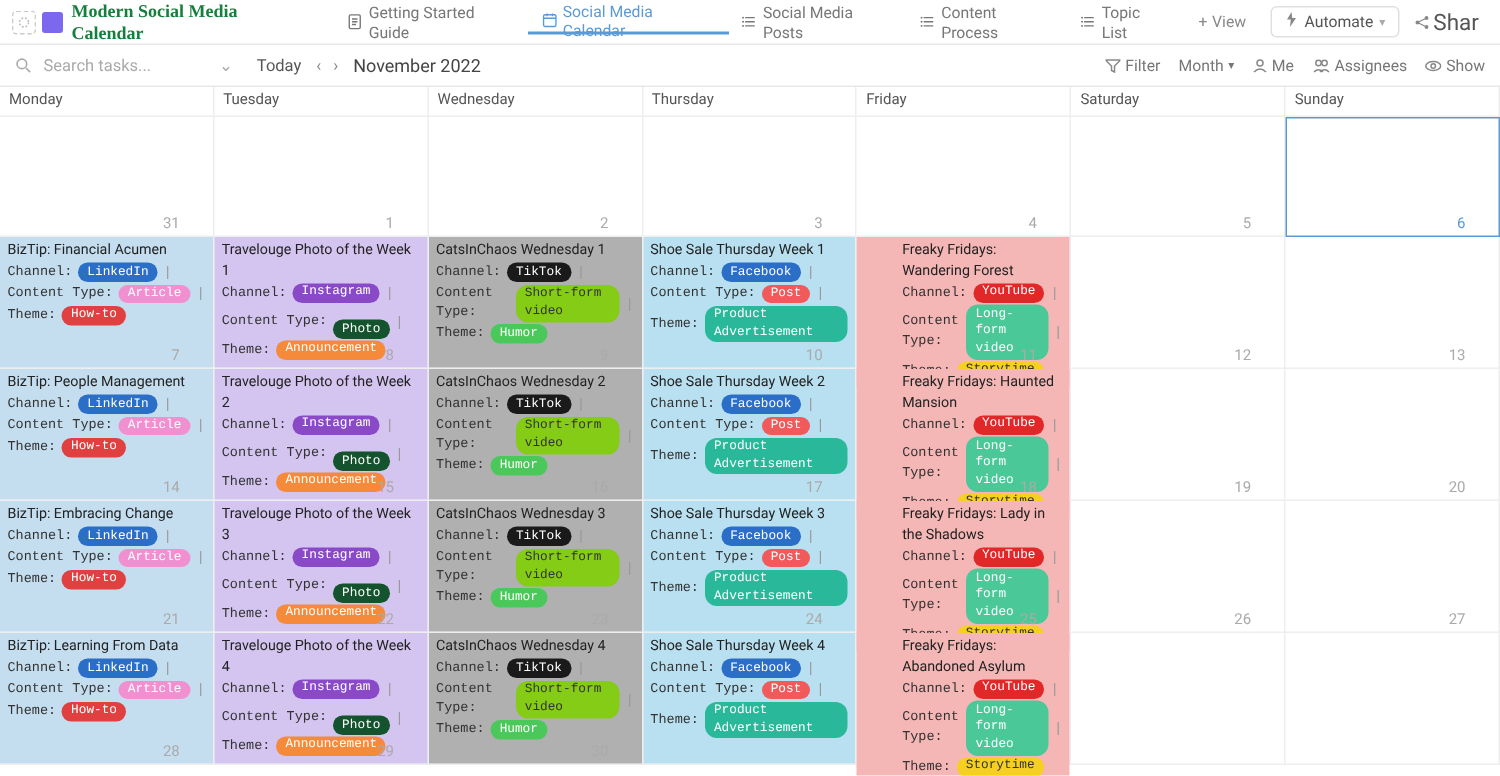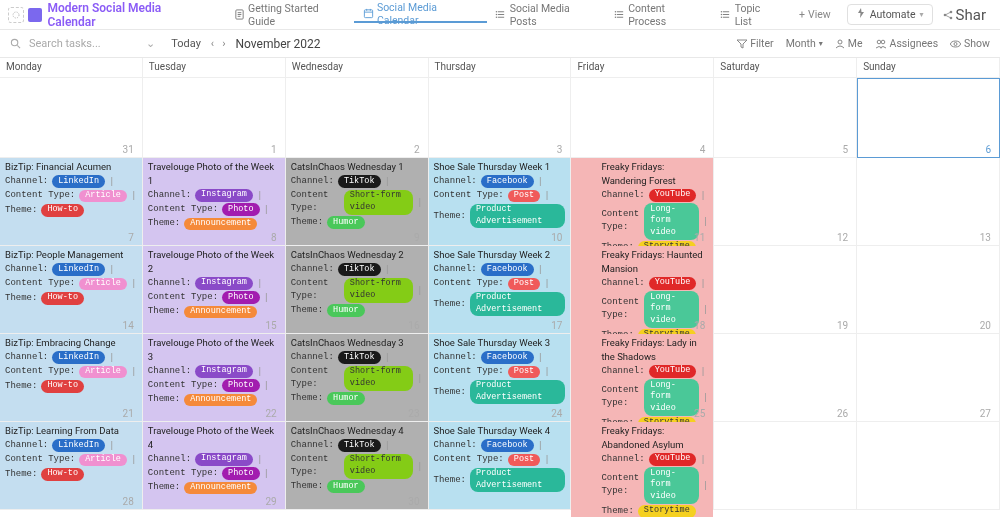--- a/index.html
+++ b/index.html
@@ -1,62 +1,62 @@
 <!DOCTYPE html>
 <html><head>
   <meta charset="utf-8">
   <style>
     * { margin: 0; padding: 0; box-sizing: border-box; }
     body { font-family: -apple-system, BlinkMacSystemFont, 'Segoe UI', Roboto, sans-serif; font-size: 11px; color: #333; background: #fff; width: 1000px; height: 517px; overflow: hidden; }
     .top-bar { display: flex; align-items: center; height: 30px; border-bottom: 1px solid #e8e8e8; padding: 0 8px; gap: 4px; }
     .tb-icon { width: 16px; height: 16px; border: 1px dashed #ccc; border-radius: 3px; display: flex; align-items: center; justify-content: center; }
     .tb-icon svg { width: 10px; height: 10px; }
     .title-icon { width: 14px; height: 14px; background: #7b68ee; border-radius: 2px; margin-right: 2px; }
-    .page-title { font-weight: 600; font-size: 12px; color: #8b5cf6; }
+    .page-title { font-weight: 600; font-size: 12px; color: #15803d; font-family: Liberation Serif, serif; }
     .tab { display: flex; align-items: center; gap: 3px; padding: 0 8px; height: 16px; font-size: 10.5px; color: #777; cursor: pointer; }
     .tab.active { color: #5b9bd5; border-bottom: 2px solid #5b9bd5; }
     .tab .t-icon { width: 12px; height: 12px; display: flex; align-items: center; justify-content: center; }
     .add-view { color: #888; display: flex; align-items: center; gap: 3px; font-size: 10.5px; padding: 0 8px; }
     .spacer { flex: 1; }
     .automate-btn { display: flex; align-items: center; gap: 4px; border: 1px solid #e0e0e0; border-radius: 4px; padding: 3px 8px; color: #555; font-size: 10.5px; }
     .share-btn { display: flex; align-items: center; gap: 3px; color: #555; padding: 0 6px; font-size: 15px; }
     .toolbar { display: flex; align-items: center; height: 28px; padding: 0 10px; border-bottom: 1px solid #e8e8e8; gap: 10px; }
     .search-box { display: flex; align-items: center; gap: 8px; color: #aaa; flex: 0 0 120px; }
     .chevron { color: #aaa; padding: 0 6px; }
     .today-btn { color: #555; font-size: 11px; }
     .nav-arrows { display: flex; gap: 8px; color: #888; }
     .month-label { font-size: 12px; color: #444; }
     .right-tools { margin-left: auto; display: flex; gap: 12px; align-items: center; color: #777; font-size: 10.5px; }
     .right-tools .tool { display: flex; align-items: center; gap: 3px; }
     .calendar { display: grid; grid-template-columns: repeat(7, 1fr); width: 100%; }
     .day-header { border-right: 1px solid #eee; border-bottom: 1px solid #eee; padding: 3px 6px; font-size: 10px; color: #555; height: 20px; }
     .day-cell { border-right: 1px solid #eee; border-bottom: 1px solid #eee; position: relative; display: flex; flex-direction: column; }
     .day-top { height: 80px; }
     .day-row { height: 88px; }
-    .day-num { position: absolute; bottom: 2px; right: 8px; font-size: 10px; color: #aaa; }
+    .day-num { position: absolute; bottom: 2px; right: 22px; font-size: 10px; color: #aaa; }
     .day-num.today { color: #5b9bd5; }
     .selected-cell { border: 1px solid #5b9bd5; }
     .event { padding: 2px 5px 3px 5px; font-size: 9.3px; line-height: 1.45; flex: 1; display: flex; flex-direction: column; }
     .ev-title { font-size: 9.5px; color: #222; margin-bottom: 1px; }
     .ev-row { display: flex; align-items: center; gap: 4px; margin-bottom: 1px; font-family: Liberation Mono, monospace; }
     .ev-label { color: #333; font-size: 9px; }
     .pill { display: inline-block; padding: 0.5px 6px; border-radius: 8px; font-size: 8.5px; color: #fff; line-height: 1.4; }
     .sep { color: #999; }
     
     .bg-biztip { background: #c4def0; }
     .bg-travel { background: #d4c5f0; }
     .bg-cats { background: #b0b0b0; }
     .bg-shoe { background: #b8e0f0; }
     .bg-friday { background: #f5b6b6; padding-left: 30px; }
     
     .p-linkedin { background: #2a6ec8; }
     .p-article { background: #f090d0; }
     .p-howto { background: #e04040; }
     .p-instagram { background: #8a4ac8; }
-    .p-photo { background: #a21caf; }
+    .p-photo { background: #14532d; margin-top: 10px; }
     .p-announcement { background: #f58a3a; }
     .p-tiktok { background: #1a1a1a; }
     .p-shortform { background: #84cc16; color: #333; }
     .p-humor { background: #4ac85a; }
     .p-facebook { background: #2a6ec8; }
     .p-post { background: #f05a5a; }
     .p-prodad { background: #2ab89a; }
     .p-youtube { background: #e02828; }
     .p-longform { background: #4ac898; }
     .p-storytime { background: #f5d020; color: #333; }

